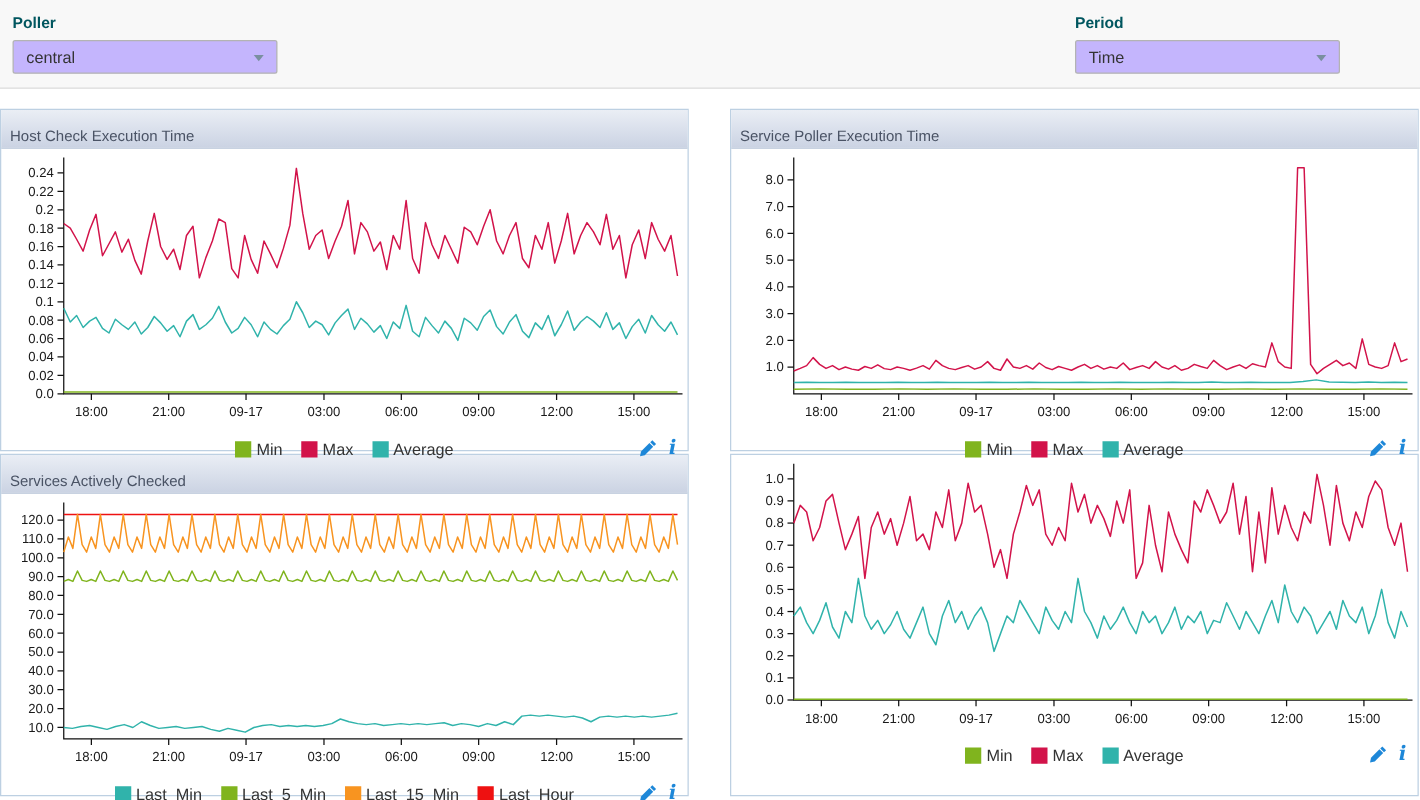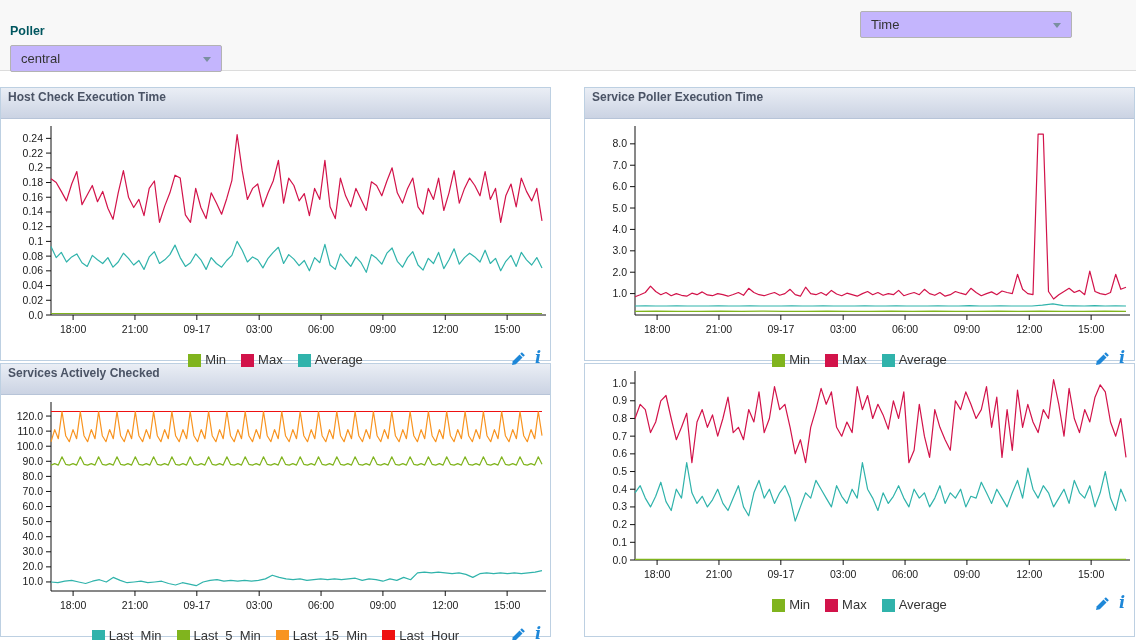--- a/index.html
+++ b/index.html
@@ -3,44 +3,44 @@
 <meta charset="utf-8">
 <style>
   * { box-sizing: border-box; margin: 0; padding: 0; }
   html,body { width: 1136px; height: 640px; background:#fff; overflow:hidden;
     font-family: "Liberation Sans", sans-serif; }
 
   
   .filter-bar { position: relative; height: 71px; background:#f8f8f8;
     border-bottom: 1px solid #dcdcdc; }
   .filter-group { position: absolute; top: 11px; }
-  .filter-group.poller { left: 10px; margin-top: 13px; }
+  .filter-group.poller { left: 10px; }
   .filter-group.period { left: 860px; }
   .filter-label { display:block; font-size:12.5px; font-weight:bold;
     color:#00565f; margin-bottom:7px; }
   .select { position: relative; width: 212px; height: 27px; background:#c4b5fd;
     border: 1px solid #b3b3b3; border-radius: 2px; font-size: 13px;
     color:#333; line-height: 25px; padding: 0 24px 0 10px; cursor: pointer; }
   .caret { position:absolute; right:10px; top:11px; width:0; height:0;
     border-left:4.5px solid transparent; border-right:4.5px solid transparent;
     border-top:5.5px solid #7a8fa0; }
 
   
   .panels { margin-top: 16px; display: grid;
     grid-template-columns: 551px 551px; column-gap: 33px; row-gap: 2px; }
   .panel { border: 1px solid #bdd0e2; background: #fff; height: 274px; }
-  .panel-title { height: 31px; line-height: 18px; padding: 0 7px;
+  .panel-title { height: 31px; line-height: 18px; padding: 12px 7px;
     background: linear-gradient(180deg, #eaeef5 0%, #cbd3e3 100%);
-    border-bottom: 1px solid #b7c4d8; font-size: 12px; font-weight: bold;
+    border-bottom: 1px solid #b7c4d8; font-size: 12px; font-weight: normal;
     color: #4a5365; }
   .panel svg { display:block; margin-top: 2px; }
   .legend-row { position: relative; height: 25px; display:flex;
     align-items:center; justify-content:center; gap: 15px;
     font-size: 13px; color:#333; }
-  .legend-item { display:flex; align-items:flex-end; gap: 4px; }
+  .legend-item { display:flex; align-items:center; gap: 4px; }
   .swatch { width: 13px; height: 13px; display:inline-block; }
   .icon-group { position:absolute; right: 9px; top: 2px; display:flex;
     gap: 9px; align-items:center; }
   .info-icon { font-family: "DejaVu Serif", serif; font-style: italic;
     font-weight: bold; color: #1d87d8; font-size: 16px; line-height: 16px;
     cursor: pointer; }
   .edit-icon { cursor: pointer; display:block; }
 </style>
 </head>
 <body>
@@ -49,20 +49,21 @@
 
   <div class="filter-bar">
     <div class="filter-group poller">
       <span class="filter-label">Poller</span>
       <div class="select">
         <span>central</span>
         <span class="caret"></span>
       </div>
     </div>
     <div class="filter-group period">
+      <span class="filter-label">Period</span>
       <div class="select">
         <span>Time</span>
         <span class="caret"></span>
       </div>
     </div>
   </div>
 
   <div class="panels" id="panels">
       <div class="panel">
         <div class="panel-title">Host Check Execution Time</div>

